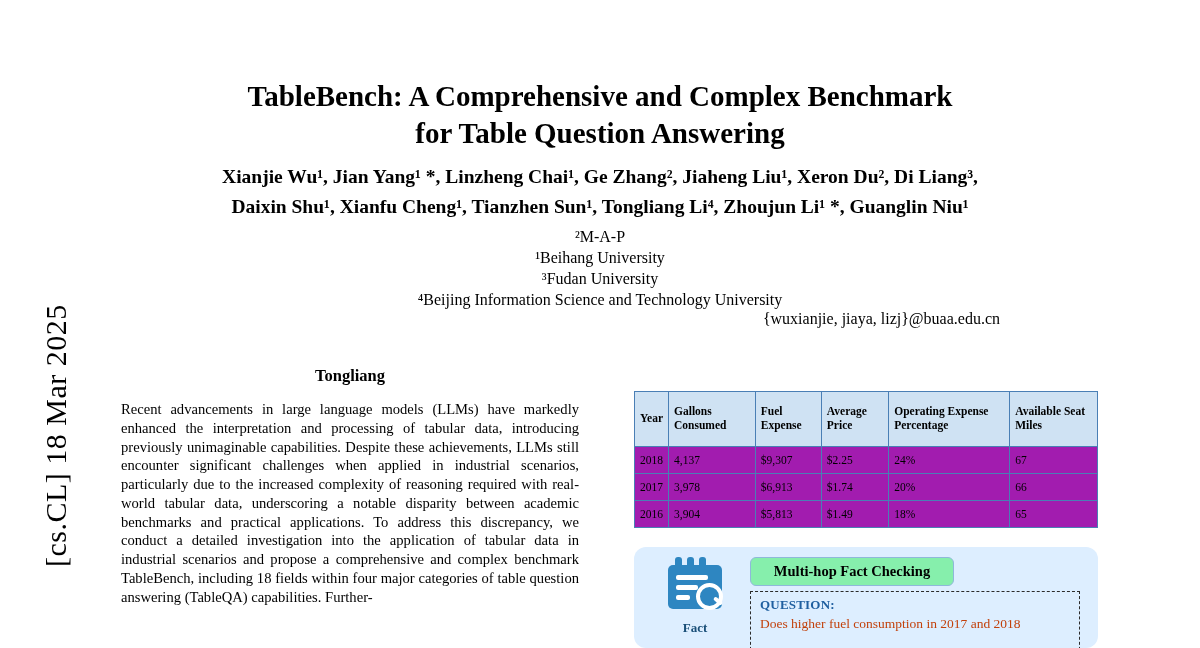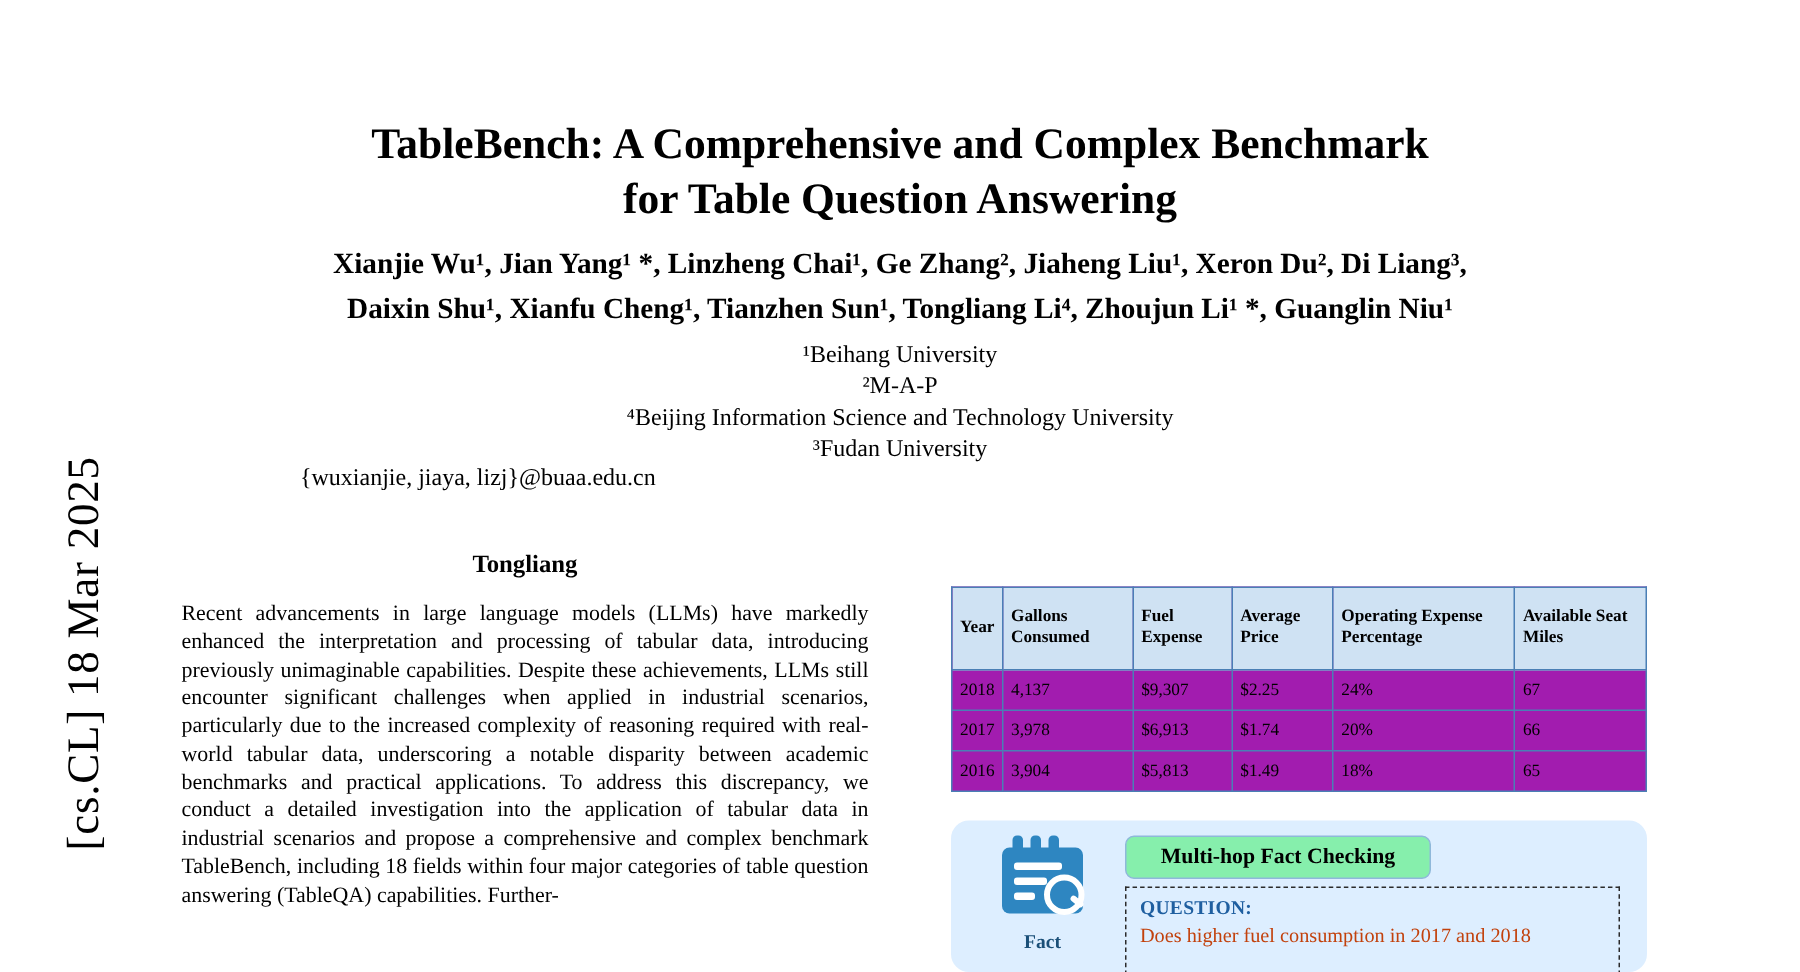--- a/index.html
+++ b/index.html
@@ -68,21 +68,21 @@
     text-align: center;
     font-size: 16px;
     line-height: 1.32;
   }
 
   .email {
     position: absolute;
     left: 200px;
     top: 310px;
     width: 800px;
-    text-align: left;
+    text-align: right;
     font-size: 16px;
   }
 
   .abstract-head {
     position: absolute;
     left: 120px;
     top: 366px;
     width: 460px;
     text-align: center;
     font-size: 16.5px;
@@ -258,24 +258,24 @@
     <div>TableBench: A Comprehensive and Complex Benchmark</div>
     <div>for Table Question Answering</div>
   </div>
 
   <div class="authors">
     <div>Xianjie Wu¹, Jian Yang¹ *, Linzheng Chai¹, Ge Zhang², Jiaheng Liu¹, Xeron Du², Di Liang³,</div>
     <div>Daixin Shu¹, Xianfu Cheng¹, Tianzhen Sun¹, Tongliang Li⁴, Zhoujun Li¹ *, Guanglin Niu¹</div>
   </div>
 
   <div class="affils">
+    <div>²M-A-P</div>
     <div>¹Beihang University</div>
-    <div>²M-A-P</div>
+    <div>³Fudan University</div>
     <div>⁴Beijing Information Science and Technology University</div>
-    <div>³Fudan University</div>
   </div>
 
   <div class="email">{wuxianjie, jiaya, lizj}@buaa.edu.cn</div>
 
   <div class="abstract-head">Tongliang</div>
   <div class="abstract-body">Recent advancements in large language models (LLMs) have markedly enhanced the interpretation and processing of tabular data, introducing previously unimaginable capabilities. Despite these achievements, LLMs still encounter significant challenges when applied in industrial scenarios, particularly due to the increased complexity of reasoning required with real-world tabular data, underscoring a notable disparity between academic benchmarks and practical applications. To address this discrepancy, we conduct a detailed investigation into the application of tabular data in industrial scenarios and propose a comprehensive and complex benchmark TableBench, including 18 fields within four major categories of table question answering (TableQA) capabilities. Further-</div>
 
   <table class="fig-table">
     <thead>
       <tr>

